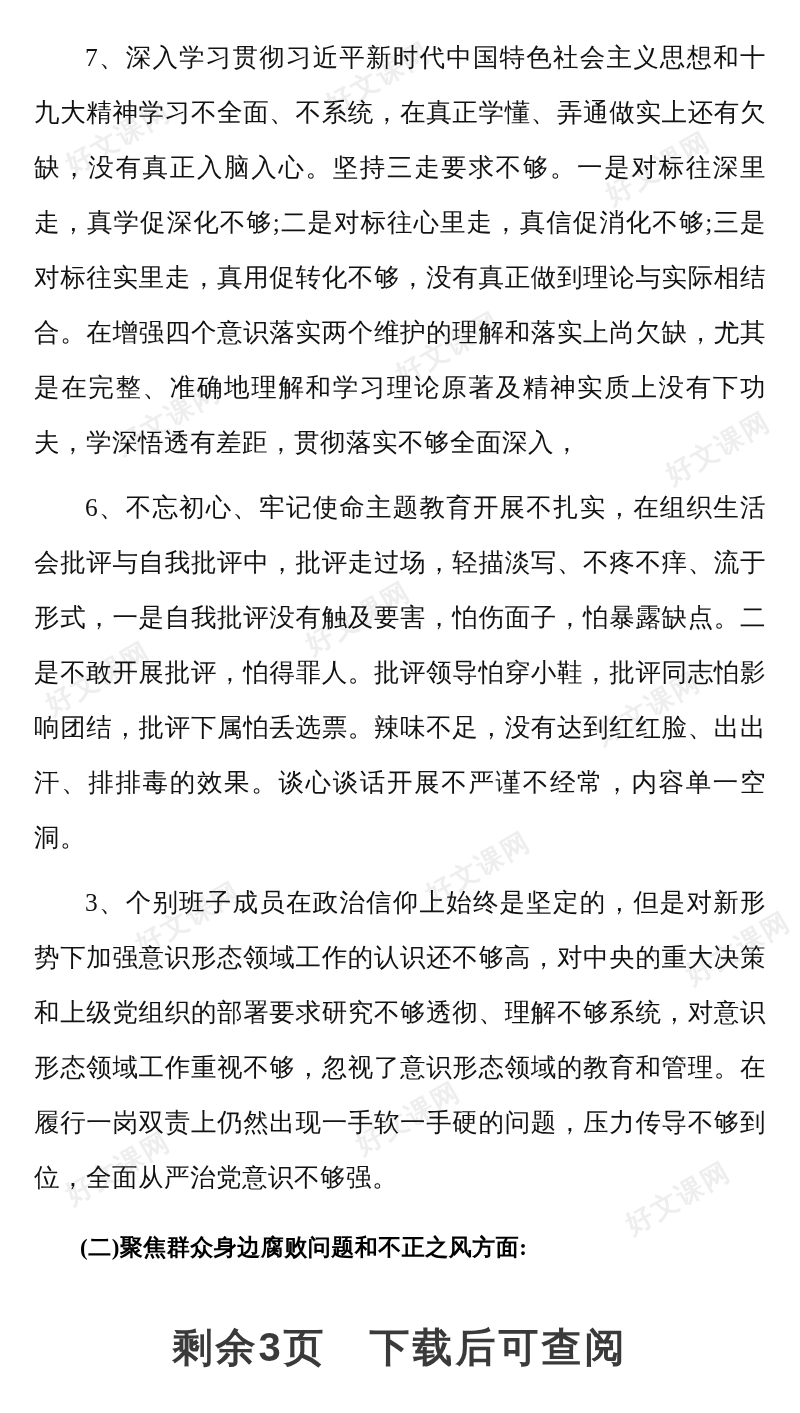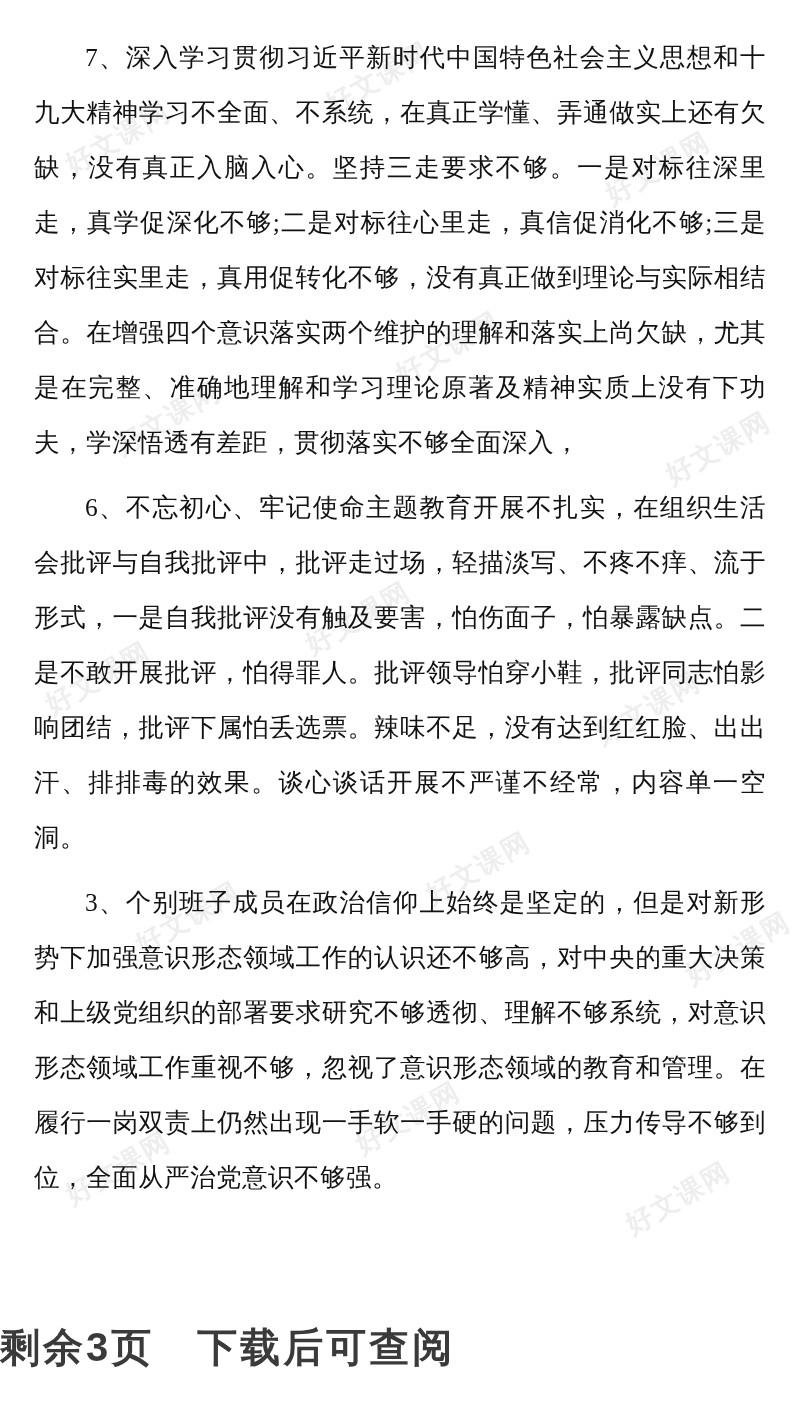--- a/index.html
+++ b/index.html
@@ -60,21 +60,21 @@
     color: rgba(150,150,150,0.16);
     transform: rotate(-30deg);
     white-space: nowrap;
     letter-spacing: 2px;
   }
   .footer-note {
     position: absolute;
     left: 0;
     right: 0;
     bottom: 38px;
-    text-align: left;
+    text-align: center;
     z-index: 3;
   }
   .footer-note .txt {
     display: inline-block;
     font-family: "Liberation Sans", sans-serif;
     font-size: 40px;
     font-weight: bold;
     color: #3a3a3a;
     letter-spacing: 3px;
   }
@@ -99,19 +99,20 @@
     <div class="wm" style="left:680px; top:930px;">好文课网</div>
     <div class="wm" style="left:60px;  top:1150px;">好文课网</div>
     <div class="wm" style="left:350px; top:1100px;">好文课网</div>
     <div class="wm" style="left:620px; top:1180px;">好文课网</div>
   </div>
 
   <div class="doc-body">
     <p class="para">7、深入学习贯彻习近平新时代中国特色社会主义思想和十九大精神学习不全面、不系统，在真正学懂、弄通做实上还有欠缺，没有真正入脑入心。坚持三走要求不够。一是对标往深里走，真学促深化不够;二是对标往心里走，真信促消化不够;三是对标往实里走，真用促转化不够，没有真正做到理论与实际相结合。在增强四个意识落实两个维护的理解和落实上尚欠缺，尤其是在完整、准确地理解和学习理论原著及精神实质上没有下功夫，学深悟透有差距，贯彻落实不够全面深入，</p>
     <p class="para">6、不忘初心、牢记使命主题教育开展不扎实，在组织生活会批评与自我批评中，批评走过场，轻描淡写、不疼不痒、流于形式，一是自我批评没有触及要害，怕伤面子，怕暴露缺点。二是不敢开展批评，怕得罪人。批评领导怕穿小鞋，批评同志怕影响团结，批评下属怕丢选票。辣味不足，没有达到红红脸、出出汗、排排毒的效果。谈心谈话开展不严谨不经常，内容单一空洞。</p>
     <p class="para">3、个别班子成员在政治信仰上始终是坚定的，但是对新形势下加强意识形态领域工作的认识还不够高，对中央的重大决策和上级党组织的部署要求研究不够透彻、理解不够系统，对意识形态领域工作重视不够，忽视了意识形态领域的教育和管理。在履行一岗双责上仍然出现一手软一手硬的问题，压力传导不够到位，全面从严治党意识不够强。</p>
+    <p class="heading">(二)聚焦群众身边腐败问题和不正之风方面:</p>
   </div>
 
   <div class="footer-note">
     <span class="txt">剩余3页　下载后可查阅</span>
   </div>
 
 </div>
 
 </body></html>

